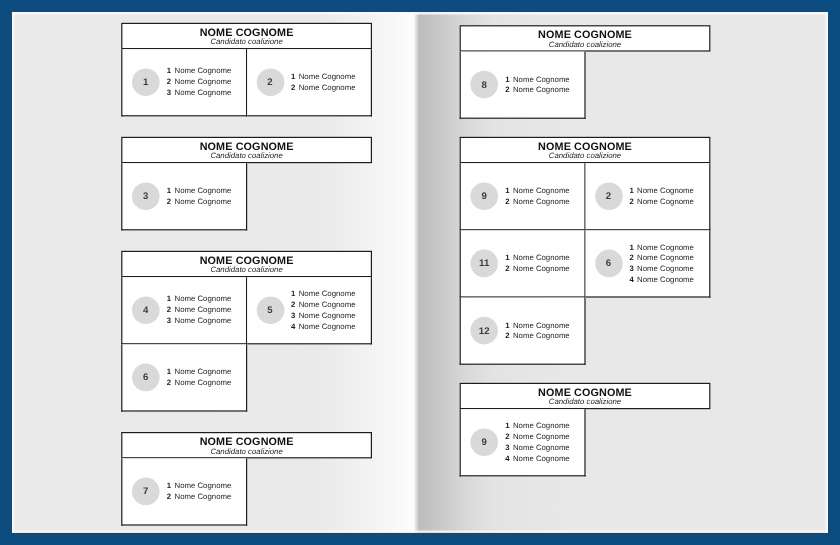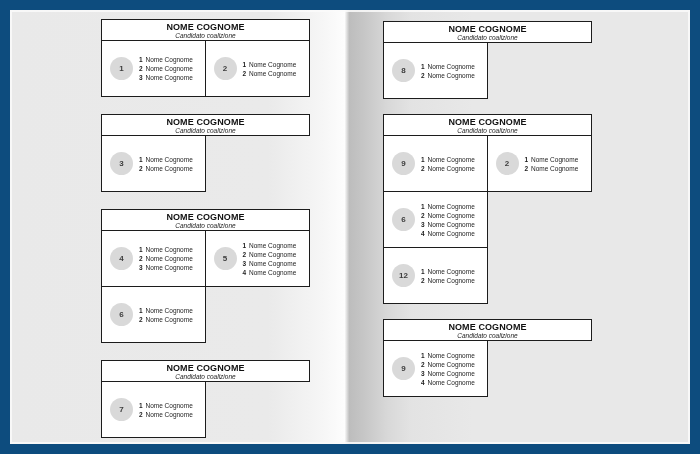--- a/index.html
+++ b/index.html
@@ -176,20 +176,27 @@
           <div class="cell">
             <div class="num">2</div>
             <div class="clist">
               <div class="citem"><b>1</b> Nome Cognome</div>
               <div class="citem"><b>2</b> Nome Cognome</div>
             </div>
           </div>
         </div>
         <div class="row">
           <div class="cell">
+            <div class="num">11</div>
+            <div class="clist">
+              <div class="citem"><b>1</b> Nome Cognome</div>
+              <div class="citem"><b>2</b> Nome Cognome</div>
+            </div>
+          </div>
+          <div class="cell">
             <div class="num">6</div>
             <div class="clist">
               <div class="citem"><b>1</b> Nome Cognome</div>
               <div class="citem"><b>2</b> Nome Cognome</div>
               <div class="citem"><b>3</b> Nome Cognome</div>
               <div class="citem"><b>4</b> Nome Cognome</div>
             </div>
           </div>
         </div>
         <div class="row">

